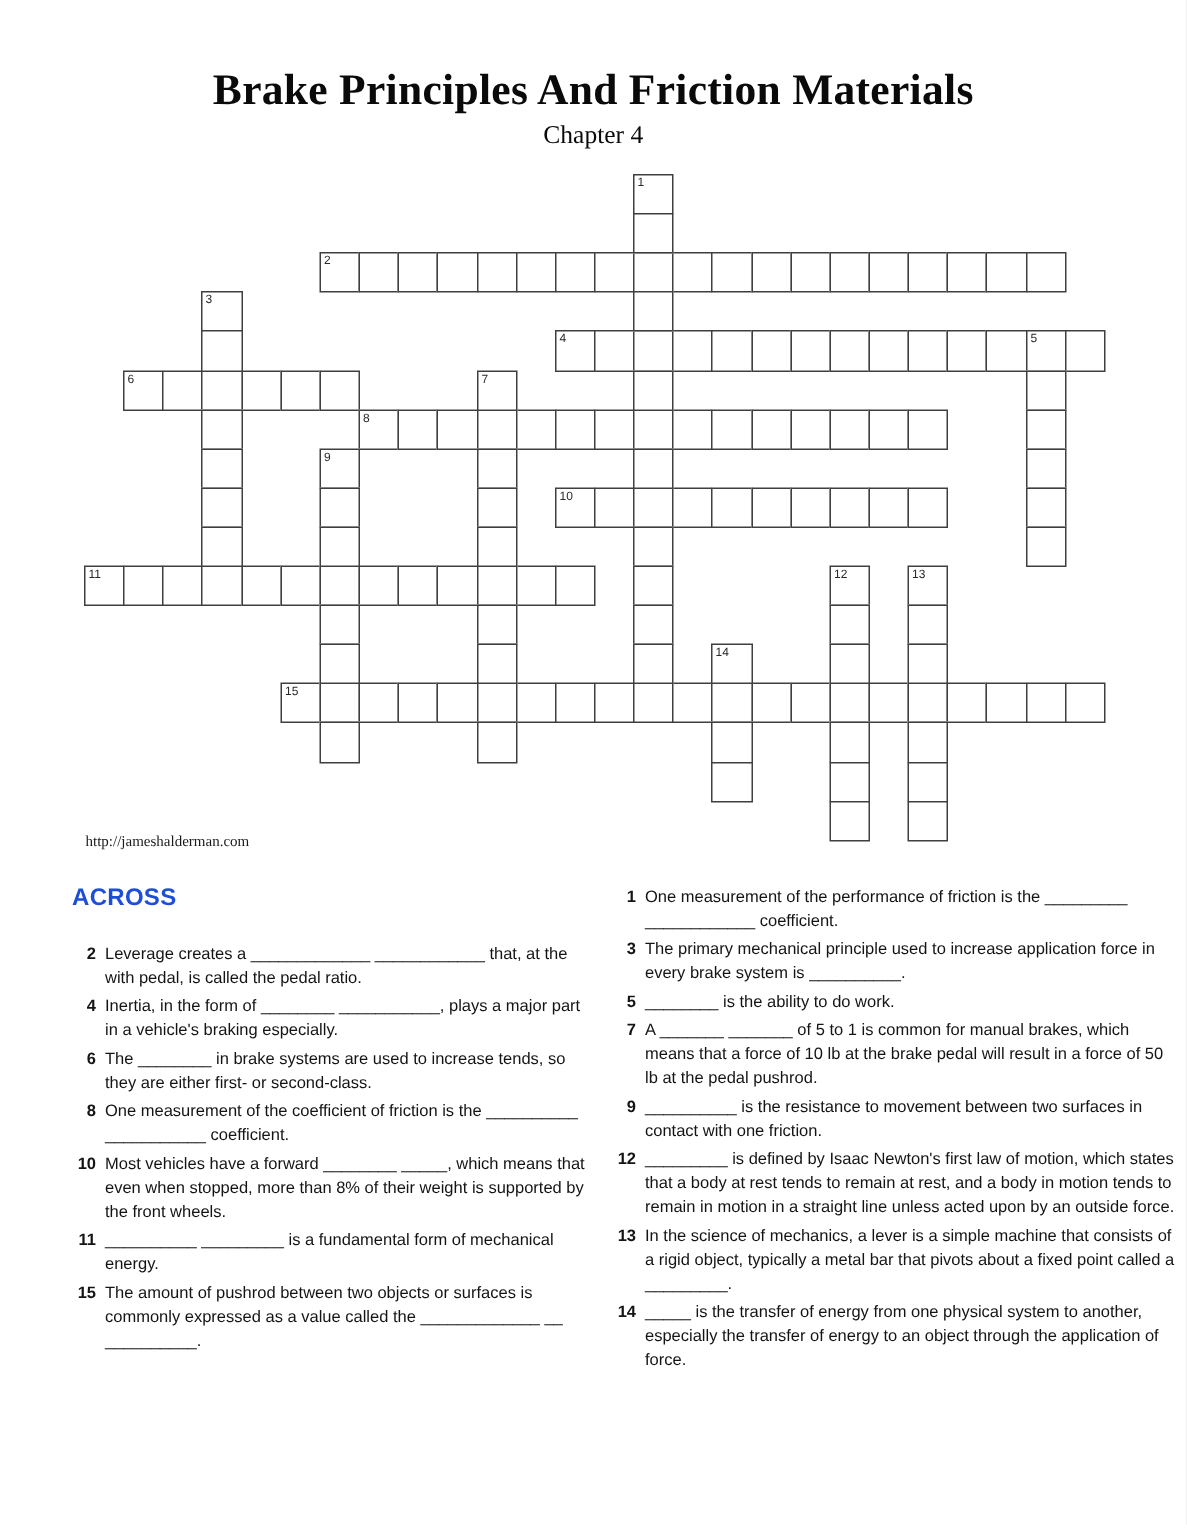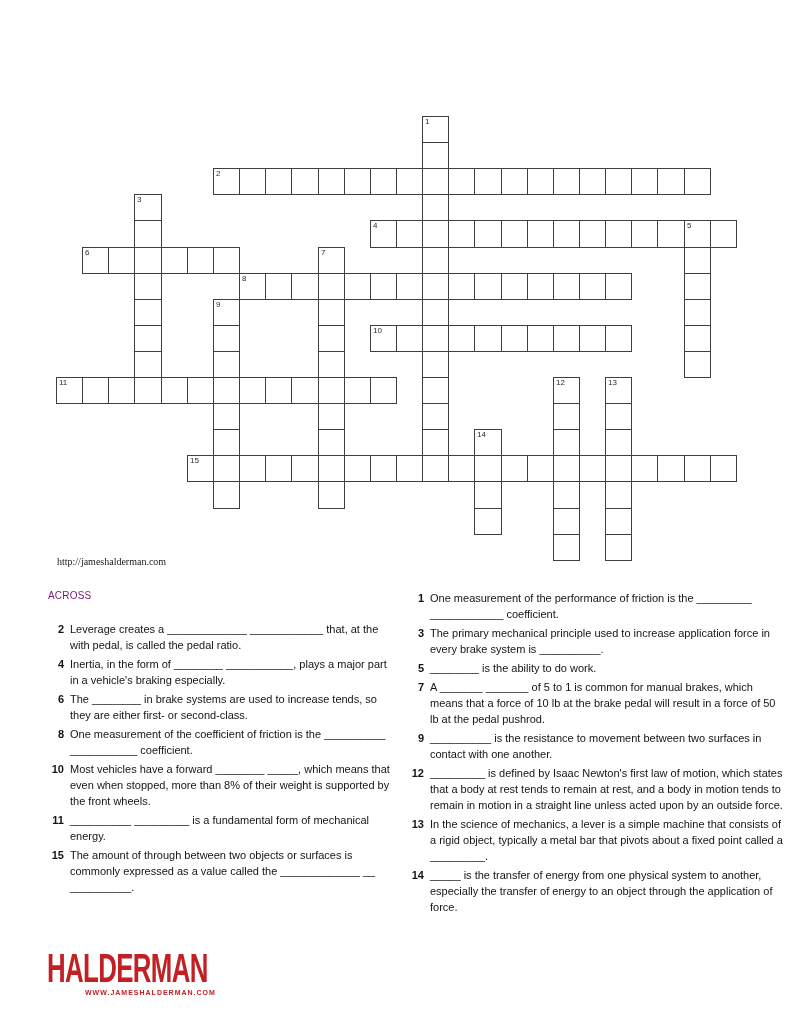--- a/index.html
+++ b/index.html
@@ -27,21 +27,21 @@
     color:#2a2a2a; font-family:"Liberation Sans", sans-serif;
   }
   .source-note {
     position:absolute; left:57px; top:556px;
     font-family:"Liberation Serif", serif; font-size:10px; color:#1a1a1a;
   }
   .clues-col { position:absolute; top:590px; }
   .across-col { left:44px; width:352px; }
   .down-col { left:404px; width:382px; }
   .clues-heading {
-    font-size:10px; font-weight:normal; color:#701a75; margin:0 0 20px 4px;
+    font-size:16px; font-weight:bold; color:#1d4ed8; margin:0 0 20px 4px;
     letter-spacing:0.2px;
   }
   .clue {
     display:flex; font-size:11px; line-height:16px; color:#141414;
     margin-bottom:3px;
   }
   .clue-num {
     font-weight:bold; width:20px; min-width:20px; text-align:right;
     margin-right:6px;
   }
@@ -54,20 +54,22 @@
   .logo-sub {
     position:absolute; left:38px; top:39px; font-size:7px; font-weight:bold;
     letter-spacing:1px; white-space:nowrap;
   }
 </style>
 </head>
 <body>
 
 <div class="page">
 
+  <div class="title">Brake Principles And Friction Materials</div>
+  <div class="subtitle">Chapter 4</div>
 
   <div class="grid" id="grid">
       <div class="cell" style="left: 213px; top: 168px; width: 27px; height: 27px; border-color: rgb(63, 63, 63);">
         <span class="cellnum">2</span>
       </div>
       <div class="cell" style="left: 239px; top: 168px; width: 27px; height: 27px; border-color: rgb(63, 63, 63);"></div>
       <div class="cell" style="left: 265px; top: 168px; width: 27px; height: 27px; border-color: rgb(63, 63, 63);"></div>
       <div class="cell" style="left: 291px; top: 168px; width: 28px; height: 27px; border-color: rgb(63, 63, 63);"></div>
       <div class="cell" style="left: 318px; top: 168px; width: 27px; height: 27px; border-color: rgb(63, 63, 63);"></div>
       <div class="cell" style="left: 344px; top: 168px; width: 27px; height: 27px; border-color: rgb(63, 63, 63);"></div>
@@ -265,21 +267,21 @@
         <div class="clue">
           <span class="clue-num">10</span>
           <span class="clue-text">Most vehicles have a forward ________ _____, which means that even when stopped, more than 8% of their weight is supported by the front wheels.</span>
         </div>
         <div class="clue">
           <span class="clue-num">11</span>
           <span class="clue-text">__________ _________ is a fundamental form of mechanical energy.</span>
         </div>
         <div class="clue">
           <span class="clue-num">15</span>
-          <span class="clue-text">The amount of through between two objects or surfaces is commonly expressed as a value called the _____________ __ __________.</span>
+          <span class="clue-text">The amount of pushrod between two objects or surfaces is commonly expressed as a value called the _____________ __ __________.</span>
         </div>
       </div>
   </div>
 
   <div class="clues-col down-col">
     <div id="down-list">
         <div class="clue">
           <span class="clue-num">1</span>
           <span class="clue-text">One measurement of the performance of friction is the _________ ____________ coefficient.</span>
         </div>
@@ -290,35 +292,31 @@
         <div class="clue">
           <span class="clue-num">5</span>
           <span class="clue-text">________ is the ability to do work.</span>
         </div>
         <div class="clue">
           <span class="clue-num">7</span>
           <span class="clue-text">A _______ _______ of 5 to 1 is common for manual brakes, which means that a force of 10 lb at the brake pedal will result in a force of 50 lb at the pedal pushrod.</span>
         </div>
         <div class="clue">
           <span class="clue-num">9</span>
-          <span class="clue-text">__________ is the resistance to movement between two surfaces in contact with one another.</span>
+          <span class="clue-text">__________ is the resistance to movement between two surfaces in contact with one friction.</span>
         </div>
         <div class="clue">
           <span class="clue-num">12</span>
           <span class="clue-text">_________ is defined by Isaac Newton's first law of motion, which states that a body at rest tends to remain at rest, and a body in motion tends to remain in motion in a straight line unless acted upon by an outside force.</span>
         </div>
         <div class="clue">
           <span class="clue-num">13</span>
           <span class="clue-text">In the science of mechanics, a lever is a simple machine that consists of a rigid object, typically a metal bar that pivots about a fixed point called a _________.</span>
         </div>
         <div class="clue">
           <span class="clue-num">14</span>
           <span class="clue-text">_____ is the transfer of energy from one physical system to another, especially the transfer of energy to an object through the application of force.</span>
         </div>
       </div>
   </div>
 
-  <div class="logo">
-    <div class="logo-main" style="color: rgb(195, 32, 38);">HALDERMAN</div>
-    <div class="logo-sub" style="color: rgb(195, 32, 38);">WWW.JAMESHALDERMAN.COM</div>
-  </div>
 
 </div>
 
 </body></html>

